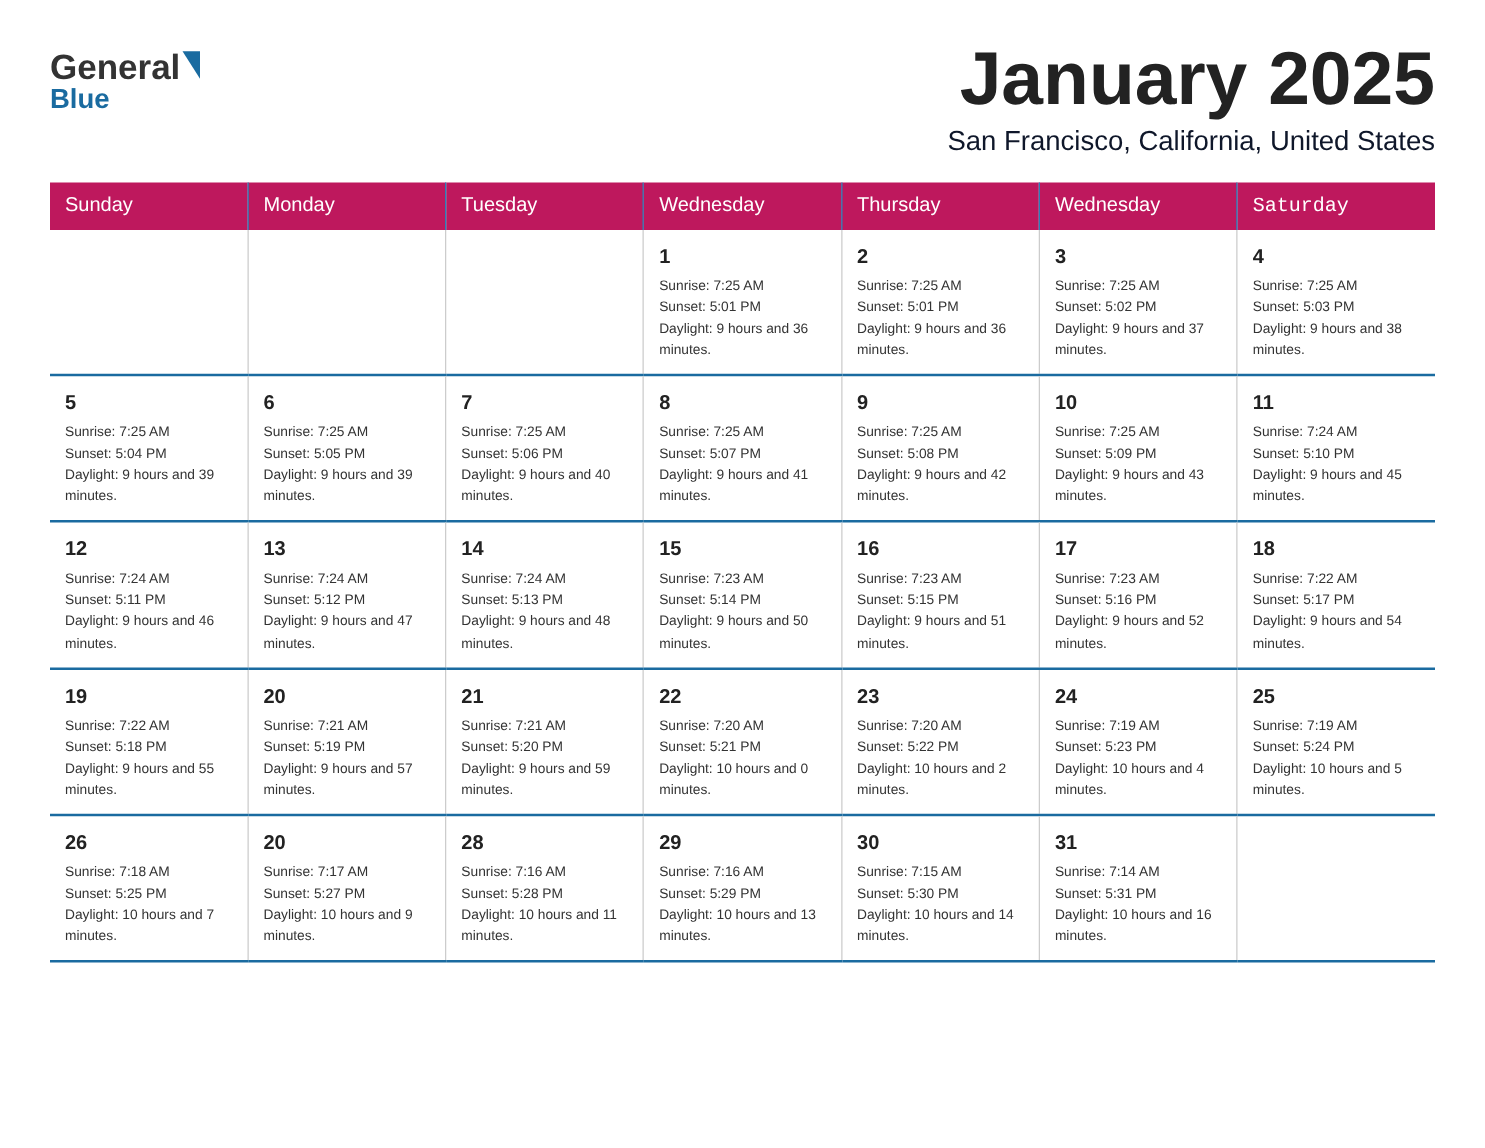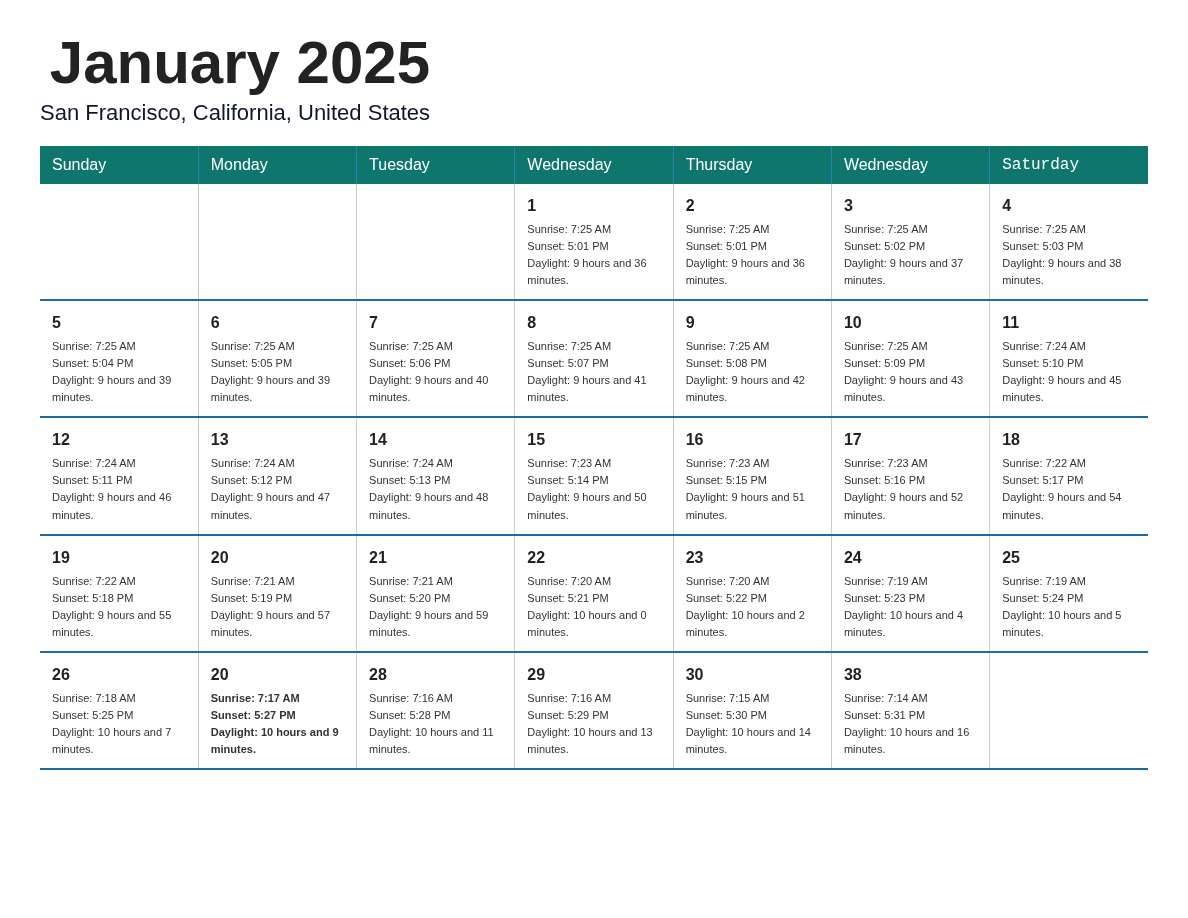--- a/index.html
+++ b/index.html
@@ -53,21 +53,21 @@
     .location-title {
       font-size: 22px;
       color: #0f172a;
       margin-top: 4px;
     }
     table {
       width: 100%;
       border-collapse: collapse;
     }
     thead tr {
-      background-color: #0f766e;
+      background-color: #be185d;
     }
     thead th {
       color: #fff;
       font-size: 16px;
       font-weight: normal;
       padding: 10px 12px;
       text-align: left;
       border-right: 1px solid #2980b9;
     }
     thead th:last-child {
@@ -113,20 +113,29 @@
       display: inline-block;
       margin-left: 2px;
       margin-bottom: 4px;
       vertical-align: middle;
     }
   </style>
 </head>
 <body>
 
 <div class="header">
+  <div class="logo">
+    <div class="logo-text">
+      <div class="logo-top">
+        <span class="logo-general">General</span>
+        <span class="logo-triangle"></span>
+      </div>
+      <span class="logo-blue">Blue</span>
+    </div>
+  </div>
   <div class="title-block">
     <div class="month-title">January 2025</div>
     <div class="location-title">San Francisco, California, United States</div>
   </div>
 </div>
 
 <table>
   <thead>
     <tr>
     <th>Sunday</th>
@@ -302,21 +311,21 @@
       </tr>
       <tr>
         <td>
           <span class="day-num">26</span>
           <div class="day-info" style="white-space: pre-line;">Sunrise: 7:18 AM
 Sunset: 5:25 PM
 Daylight: 10 hours and 7 minutes.</div>
         </td>
         <td>
           <span class="day-num">20</span>
-          <div class="day-info" style="white-space: pre-line; font-weight: bold;">Sunrise: 7:17 AM
+          <div class="day-info" style="white-space: pre-line;">Sunrise: 7:17 AM
 Sunset: 5:27 PM
 Daylight: 10 hours and 9 minutes.</div>
         </td>
         <td>
           <span class="day-num">28</span>
           <div class="day-info" style="white-space: pre-line;">Sunrise: 7:16 AM
 Sunset: 5:28 PM
 Daylight: 10 hours and 11 minutes.</div>
         </td>
         <td>
@@ -325,21 +334,21 @@
 Sunset: 5:29 PM
 Daylight: 10 hours and 13 minutes.</div>
         </td>
         <td>
           <span class="day-num">30</span>
           <div class="day-info" style="white-space: pre-line;">Sunrise: 7:15 AM
 Sunset: 5:30 PM
 Daylight: 10 hours and 14 minutes.</div>
         </td>
         <td>
-          <span class="day-num">38</span>
+          <span class="day-num">31</span>
           <div class="day-info" style="white-space: pre-line;">Sunrise: 7:14 AM
 Sunset: 5:31 PM
 Daylight: 10 hours and 16 minutes.</div>
         </td>
         <td class="empty-cell"></td>
       </tr>
     </tbody>
 </table>
 
 </body></html>

